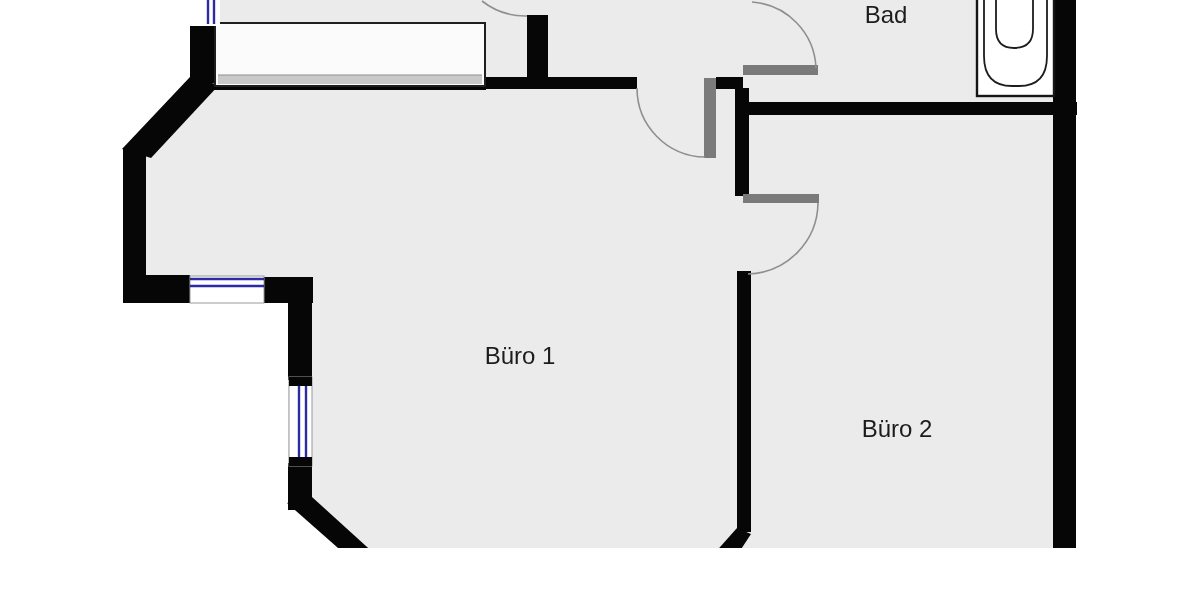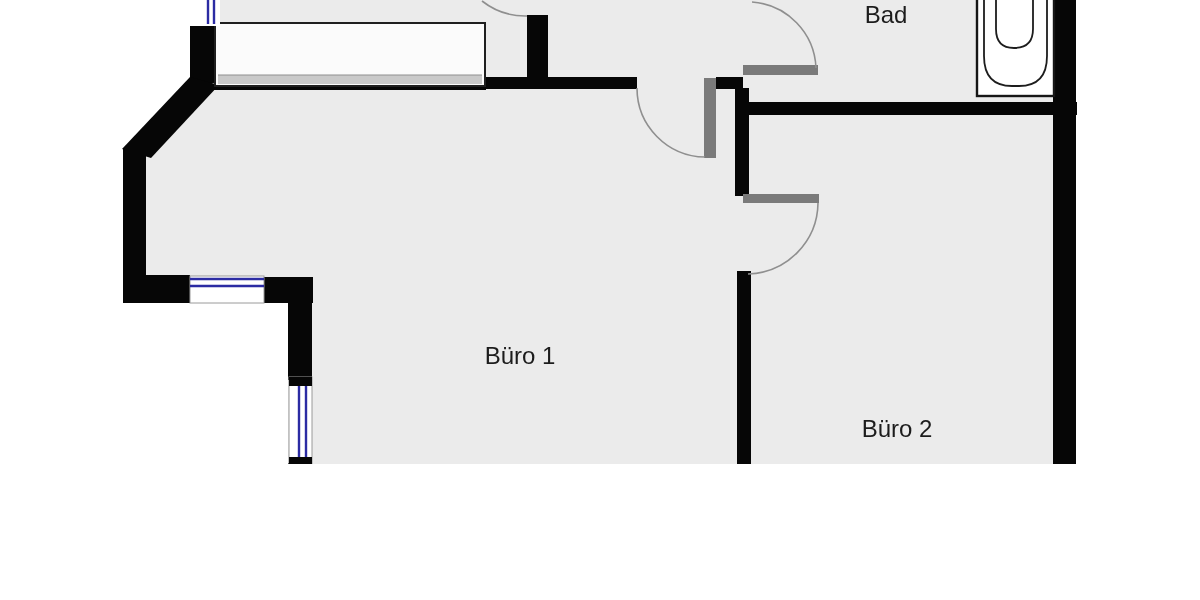--- a/index.html
+++ b/index.html
@@ -8,21 +8,21 @@
     --exterior:#ffffff;
     --window-blue:#2b2ba3;
     --door-leaf:#7a7a7a;
     --arc:#8f8f8f;
     --closet-fill:#fbfbfb;
     --closet-band:#c9c9c9;
     --fixture-stroke:#161616;
     --label:#1c1c1c;
   }
   html,body{margin:0;padding:0;background:#fff;}
-  #stage{position:relative;width:1200px;height:464px;background:var(--exterior);overflow:hidden;}
+  #stage{position:relative;width:1200px;height:548px;background:var(--exterior);overflow:hidden;}
   svg{display:block;width:1200px;height:600px;}
   .floor{fill:var(--floor);}
   .ext{fill:var(--exterior);}
   .wall{fill:var(--wall);}
   .win-bg{fill:#ffffff;stroke:#9a9a9a;stroke-width:1;}
   .win-bg-noline{fill:#ffffff;}
   .win-line{stroke:var(--window-blue);stroke-width:2.4;fill:none;}
   .nib{fill:var(--wall);}
   .leaf{fill:var(--door-leaf);}
   .arc{stroke:var(--arc);stroke-width:1.6;fill:none;}

